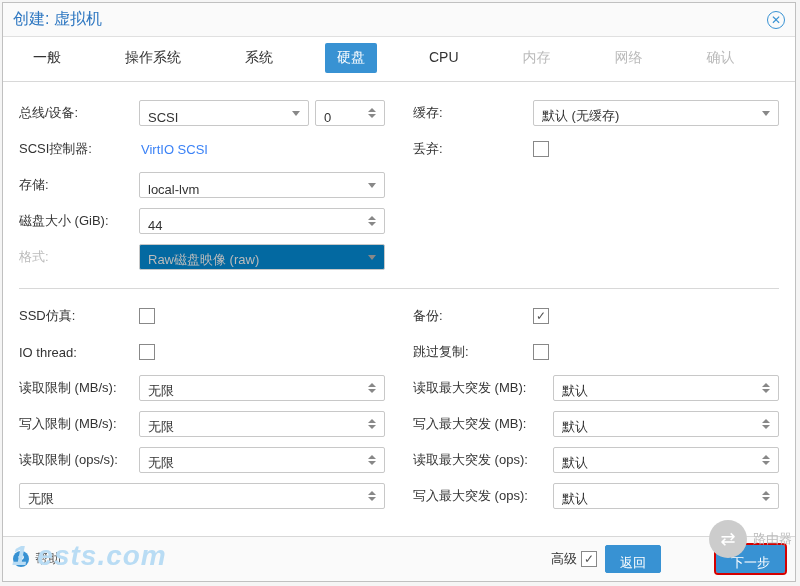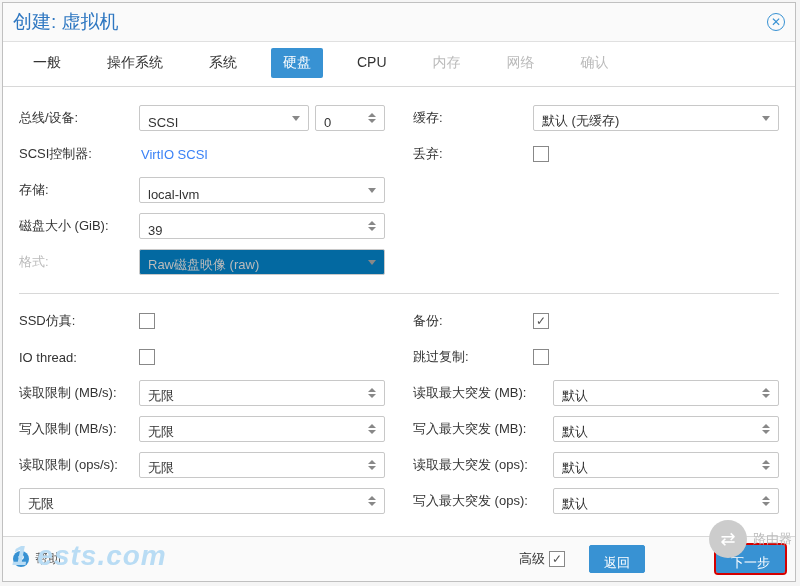--- a/index.html
+++ b/index.html
@@ -1,21 +1,21 @@
 <!DOCTYPE html>
 <html><head>
 <meta charset="utf-8">
 <style>
 * { box-sizing: border-box; margin: 0; padding: 0; font-family: "Helvetica Neue", Arial, sans-serif; }
 body { background: #f5f5f5; width: 800px; height: 586px; overflow: hidden; position: relative; }
 .dialog { position: absolute; top: 2px; left: 2px; right: 4px; bottom: 4px; background: #fff; border: 1px solid #c0c0c0; display: flex; flex-direction: column; }
 .title-bar { display: flex; align-items: center; justify-content: space-between; padding: 6px 10px; border-bottom: 1px solid #e0e0e0; background: #fafafa; }
-.title-bar span { color: #2e77c1; font-size: 19px; }
+.title-bar span { color: #2e77c1; font-size: 16px; }
 .close-btn { width: 18px; height: 18px; border: 1.5px solid #3892d3; border-radius: 50%; display: flex; align-items: center; justify-content: center; color: #3892d3; font-size: 12px; cursor: pointer; }
-.tabs { display: flex; gap: 22px; padding: 6px 18px 8px 18px; border-bottom: 1px solid #d8d8d8; font-size: 14px; }
+.tabs { display: flex; gap: 40px; padding: 6px 18px 8px 18px; border-bottom: 1px solid #d8d8d8; font-size: 14px; }
 .tab { padding: 6px 12px; color: #333; cursor: pointer; border-radius: 2px; }
 .tab.active { background: #3892d3; color: #fff; }
 .tab.disabled { color: #bbb; }
 .form-body { flex: 1; padding: 14px 16px 0 16px; font-size: 13px; color: #333; overflow: hidden; }
 .cols { display: flex; gap: 28px; }
 .col { flex: 1; }
 .row { display: flex; align-items: center; min-height: 34px; margin-bottom: 2px; }
 .row label { width: 120px; color: #333; }
 .row label.disabled { color: #bbb; }
 .field { flex: 1; display: flex; gap: 6px; }
@@ -28,21 +28,21 @@
 .spin-arrows .up { border-bottom:4px solid #888;}
 .spin-arrows .down { border-top:4px solid #888;}
 .spinner.small { flex: 0 0 70px; }
 .plain-text { flex:1; color:#3b82f6; padding-left:2px; }
 .checkbox { width: 16px; height: 16px; border: 1px solid #888; background: #fff; display: inline-flex; align-items: center; justify-content: center; font-size: 12px; color: #555; }
 .checkbox.checked::after { content: "✓"; }
 hr.sep { border: none; border-top: 1px solid #d8d8d8; margin: 12px 0 10px 0; }
 .footer { display:flex; align-items:center; justify-content:space-between; padding: 8px 10px; border-top: 1px solid #d8d8d8; background:#fafafa; }
 .help { display:flex; align-items:center; gap:6px; color:#555; font-size:13px; cursor:pointer; }
 .help-icon { width:16px;height:16px;border-radius:50%;background:#3892d3;color:#fff;display:flex;align-items:center;justify-content:center;font-size:11px;font-weight:bold;}
-.footer-right { display:flex; align-items:center; gap:24px; }
+.footer-right { display:flex; align-items:center; gap:8px; }
 .adv { display:flex; align-items:center; gap:4px; font-size:13px; color:#333;}
 .btn { height:28px; padding:0 14px; border:1px solid #b5b5b5; background:#fff; color:#333; font-size:13px; border-radius:2px; cursor:pointer; display:flex;align-items:flex-end;}
 .btn.primary { background:#3892d3; border-color:#3892d3; color:#fff; }
 .btn.next { outline: 2px solid #d40000; outline-offset: 0; margin-left: 47px; }
 .watermark { position:absolute; left:12px; bottom:14px; font-size:28px; color:#b9dcf4; font-weight:bold; letter-spacing:1px; z-index:5; font-style:italic;}
 .wm-logo { position:absolute; right:8px; bottom:28px; display:flex; align-items:center; gap:6px; color:#bbb; font-size:13px; z-index:5;}
 .wm-circle { width:38px;height:38px;border-radius:50%;background:#ccc;display:flex;align-items:center;justify-content:center;color:#fff;font-size:18px;}
 </style>
 </head>
 <body>
@@ -93,21 +93,21 @@
           <div class="field">
               <div class="select">
                 <span>local-lvm</span>
               </div>
             </div>
         </div>
         <div class="row">
           <label>磁盘大小 (GiB):</label>
           <div class="field">
               <div class="spinner">
-                <span>39</span>
+                <span>44</span>
                 <div class="spin-arrows">
                   <span class="up"></span>
                   <span class="down"></span>
                 </div>
               </div>
             </div>
         </div>
         <div class="row">
           <label class="disabled">格式:</label>
           <div class="field">

